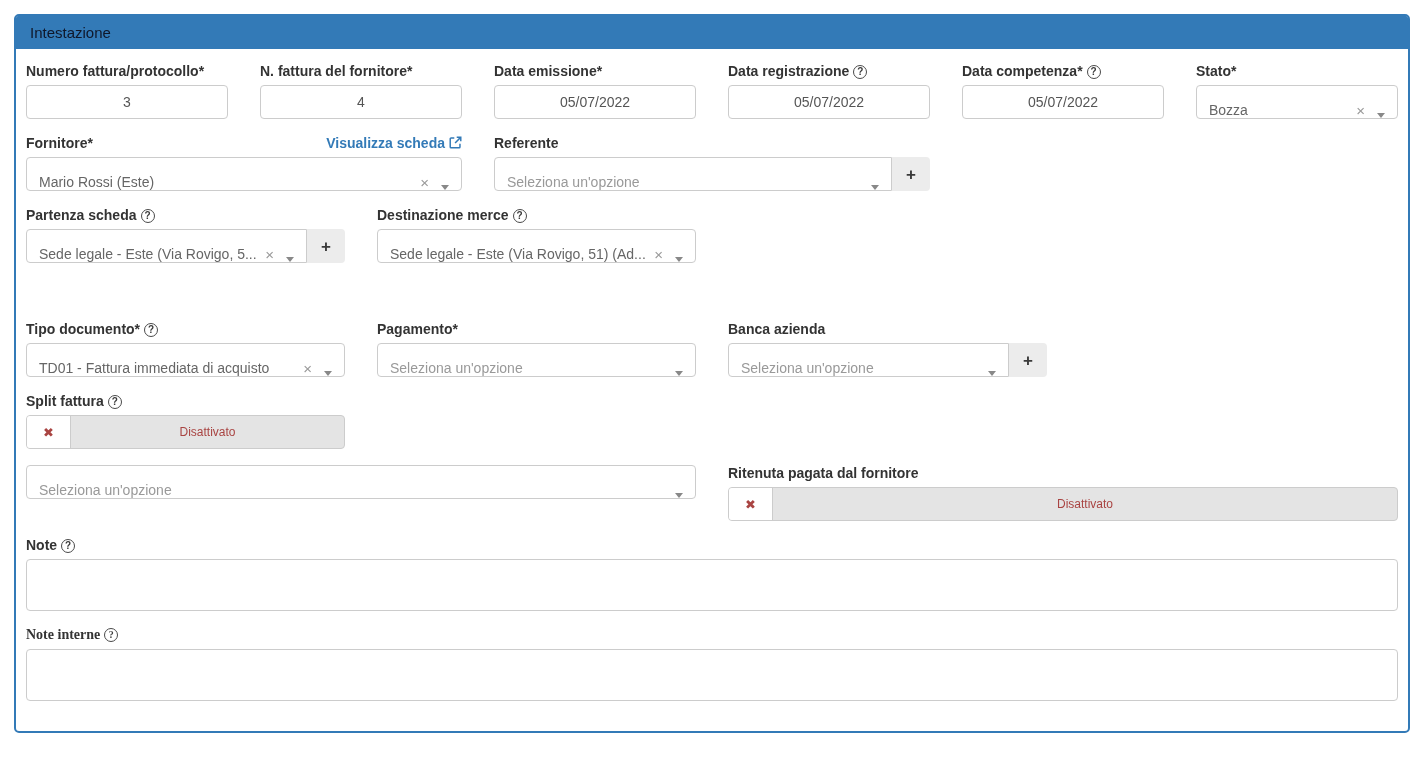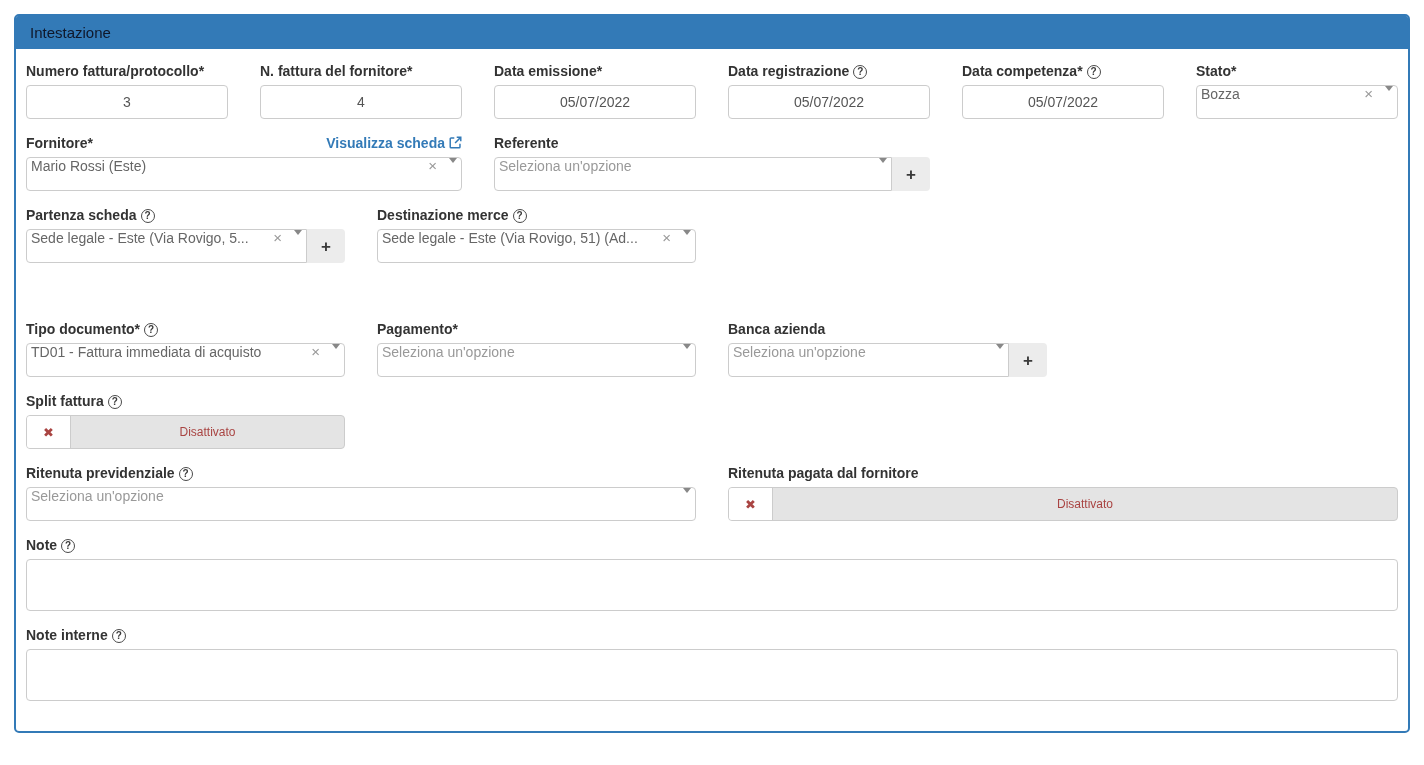--- a/index.html
+++ b/index.html
@@ -70,27 +70,27 @@
     font-size: 14px;
     color: #555;
     text-align: center;
     background: #fff;
     outline: none;
   }
 
   .select {
     position: relative;
     display: flex;
-    align-items: flex-start;
+    align-items: flex-end;
     width: 100%;
     height: 34px;
     border: 1px solid #ccc;
     border-radius: 4px;
     background: #fff;
-    padding: 0 4px;
+    padding: 0 12px;
     cursor: pointer;
   }
   .select .value {
     flex: 1;
     color: #666;
     white-space: nowrap;
     overflow: hidden;
     text-overflow: ellipsis;
   }
   .select .value.is-placeholder { color: #999; }
@@ -342,23 +342,20 @@
           <span class="handle">
               <span>✖</span>
             </span>
           <span class="state">Disattivato</span>
         </div>
       </div>
     </div>
 
     <div class="row">
       <div class="col col-6 form-group">
-        <label class="control-label">
-          <span>Ritenuta previdenziale</span><span class="help-icon">?</span>
-        </label>
         <div class="select">
           <span class="value is-placeholder">Seleziona un'opzione</span>
           <span class="caret"></span>
         </div>
       </div>
       <div class="col col-6 form-group">
         <label class="control-label">
           <span>Ritenuta pagata dal fornitore</span>
         </label>
         <div class="toggle">
@@ -373,21 +370,21 @@
     <div class="row">
       <div class="col col-12 form-group">
         <label class="control-label">
           <span>Note</span><span class="help-icon">?</span>
         </label>
         <textarea class="textarea" style=""></textarea>
       </div>
     </div>
 
     <div class="row">
-      <div class="col col-12" style="margin-bottom:18px;">
+      <div class="col col-12" style="margin-bottom:18px;font-family:Liberation Serif, serif;">
         <label class="control-label">
           <span>Note interne</span><span class="help-icon">?</span>
         </label>
         <textarea class="textarea" style=""></textarea>
       </div>
     </div>
 
   </div>
 </div>
 

